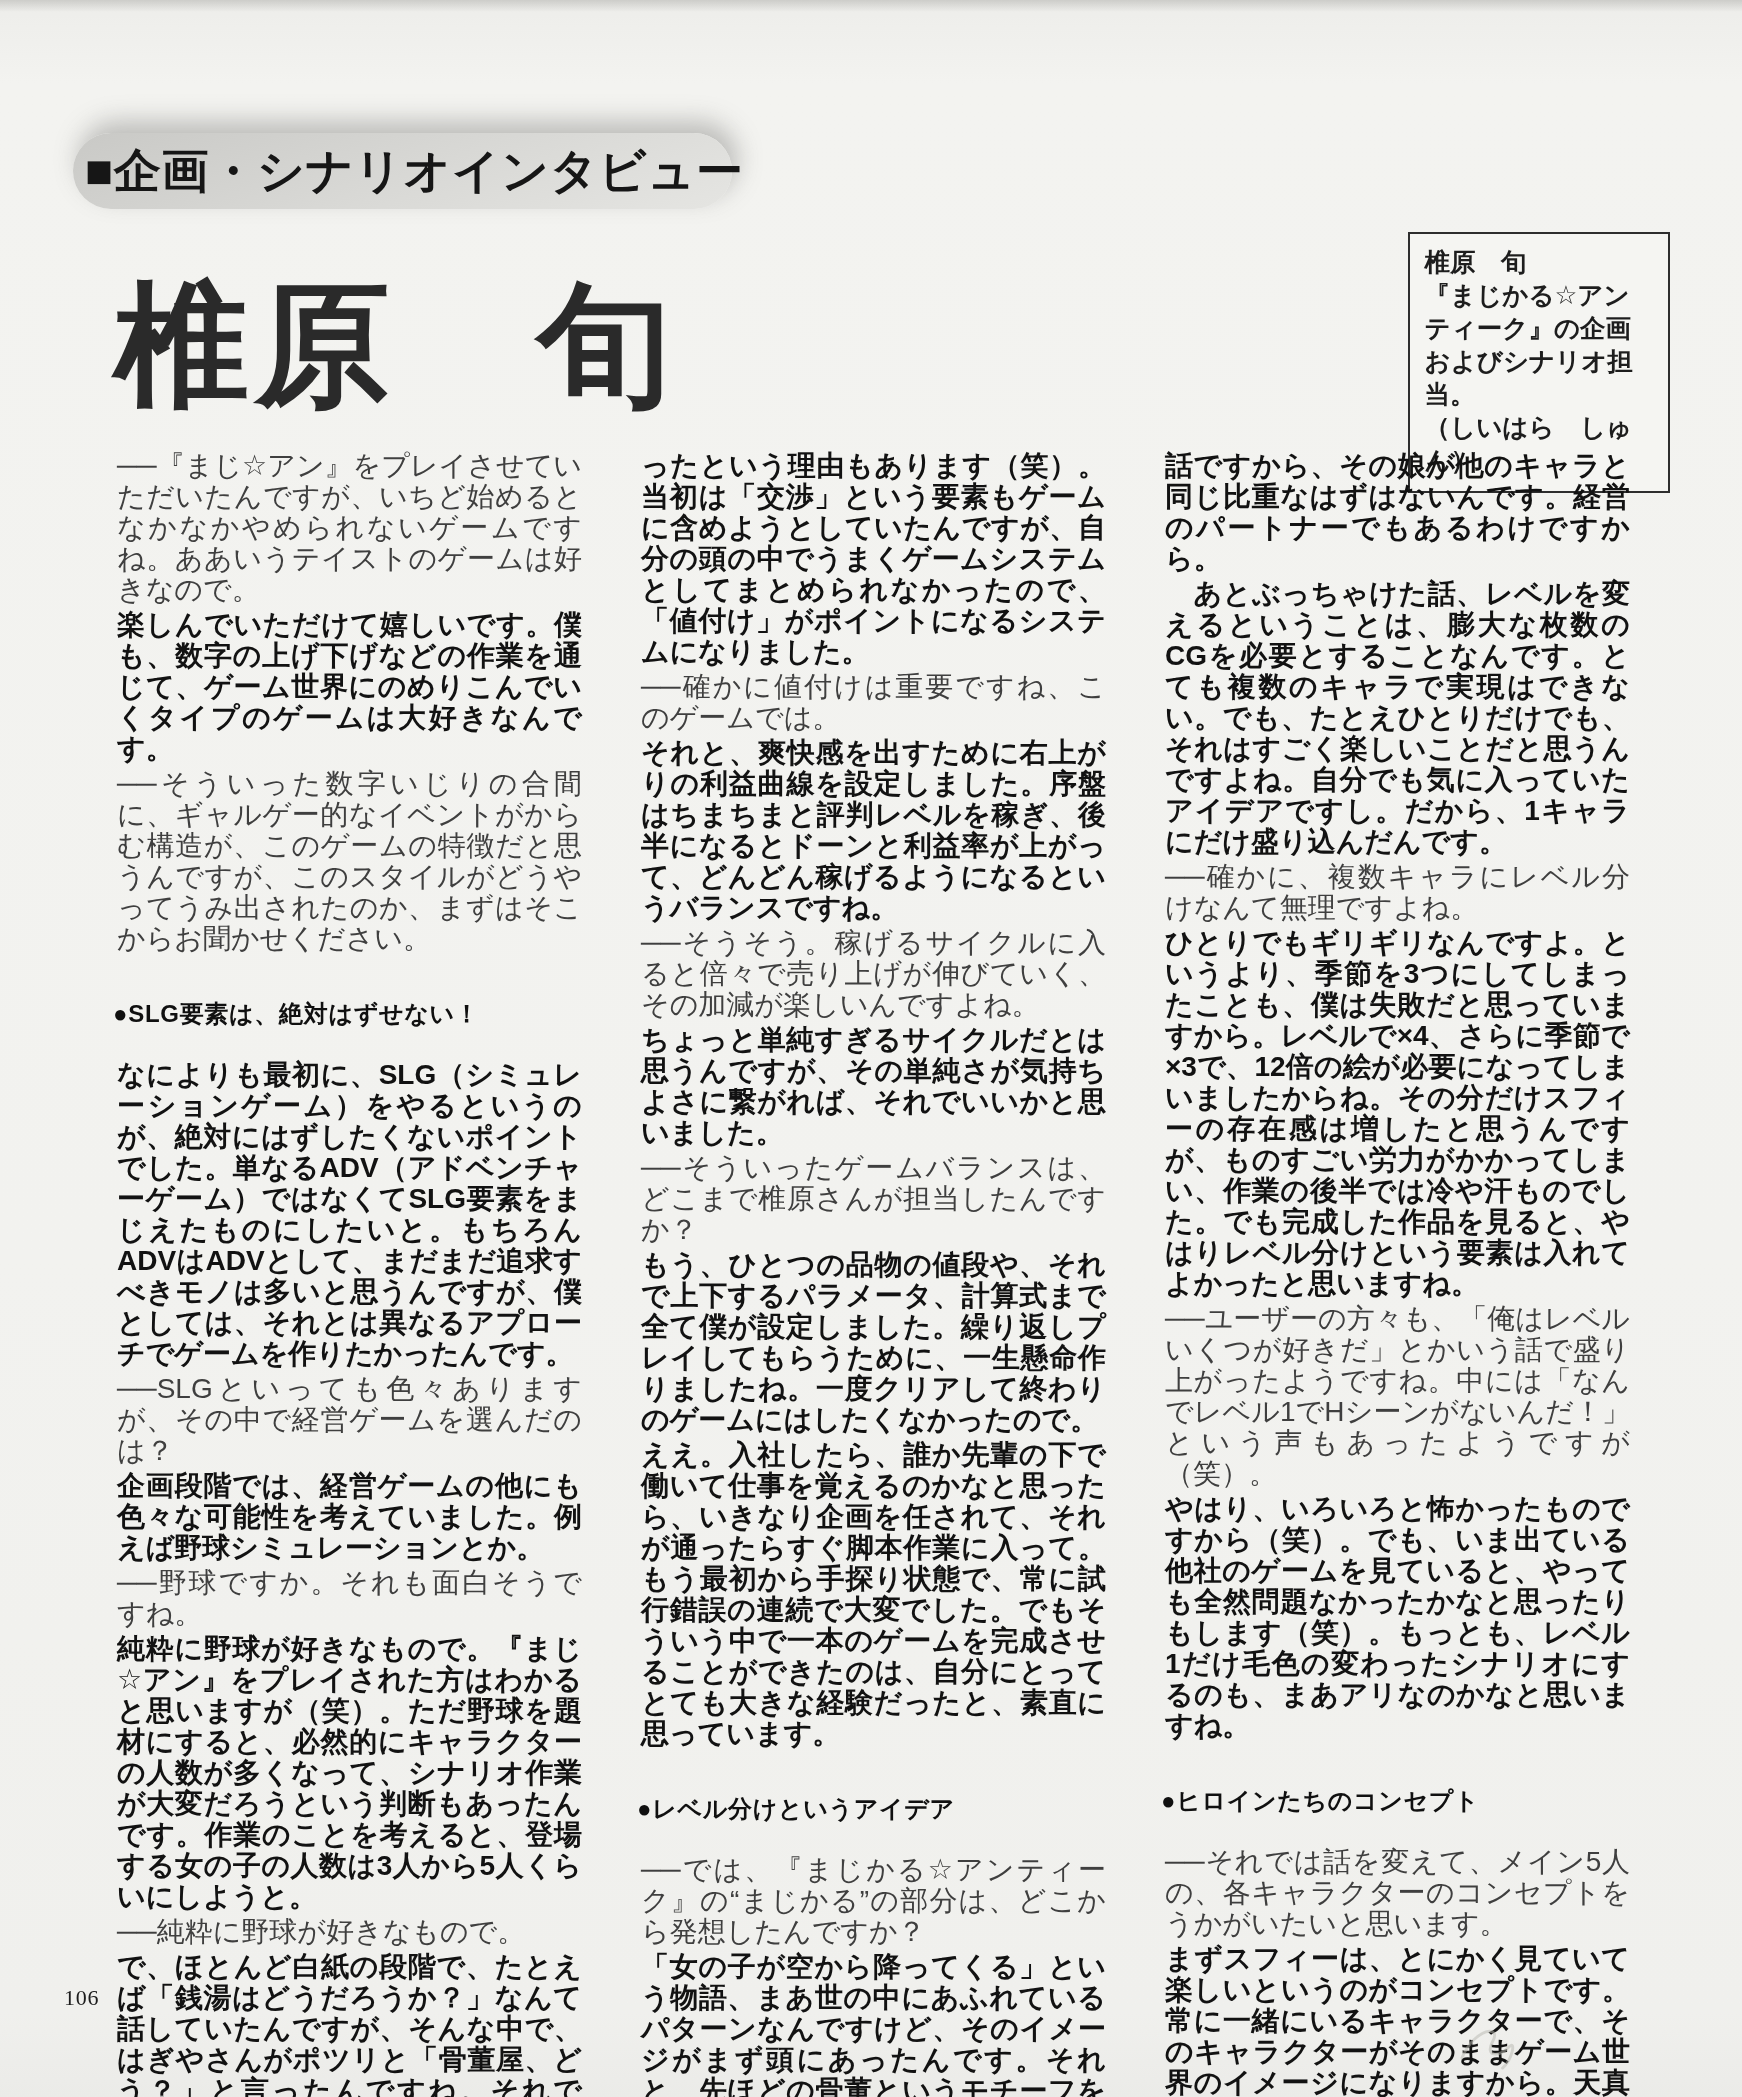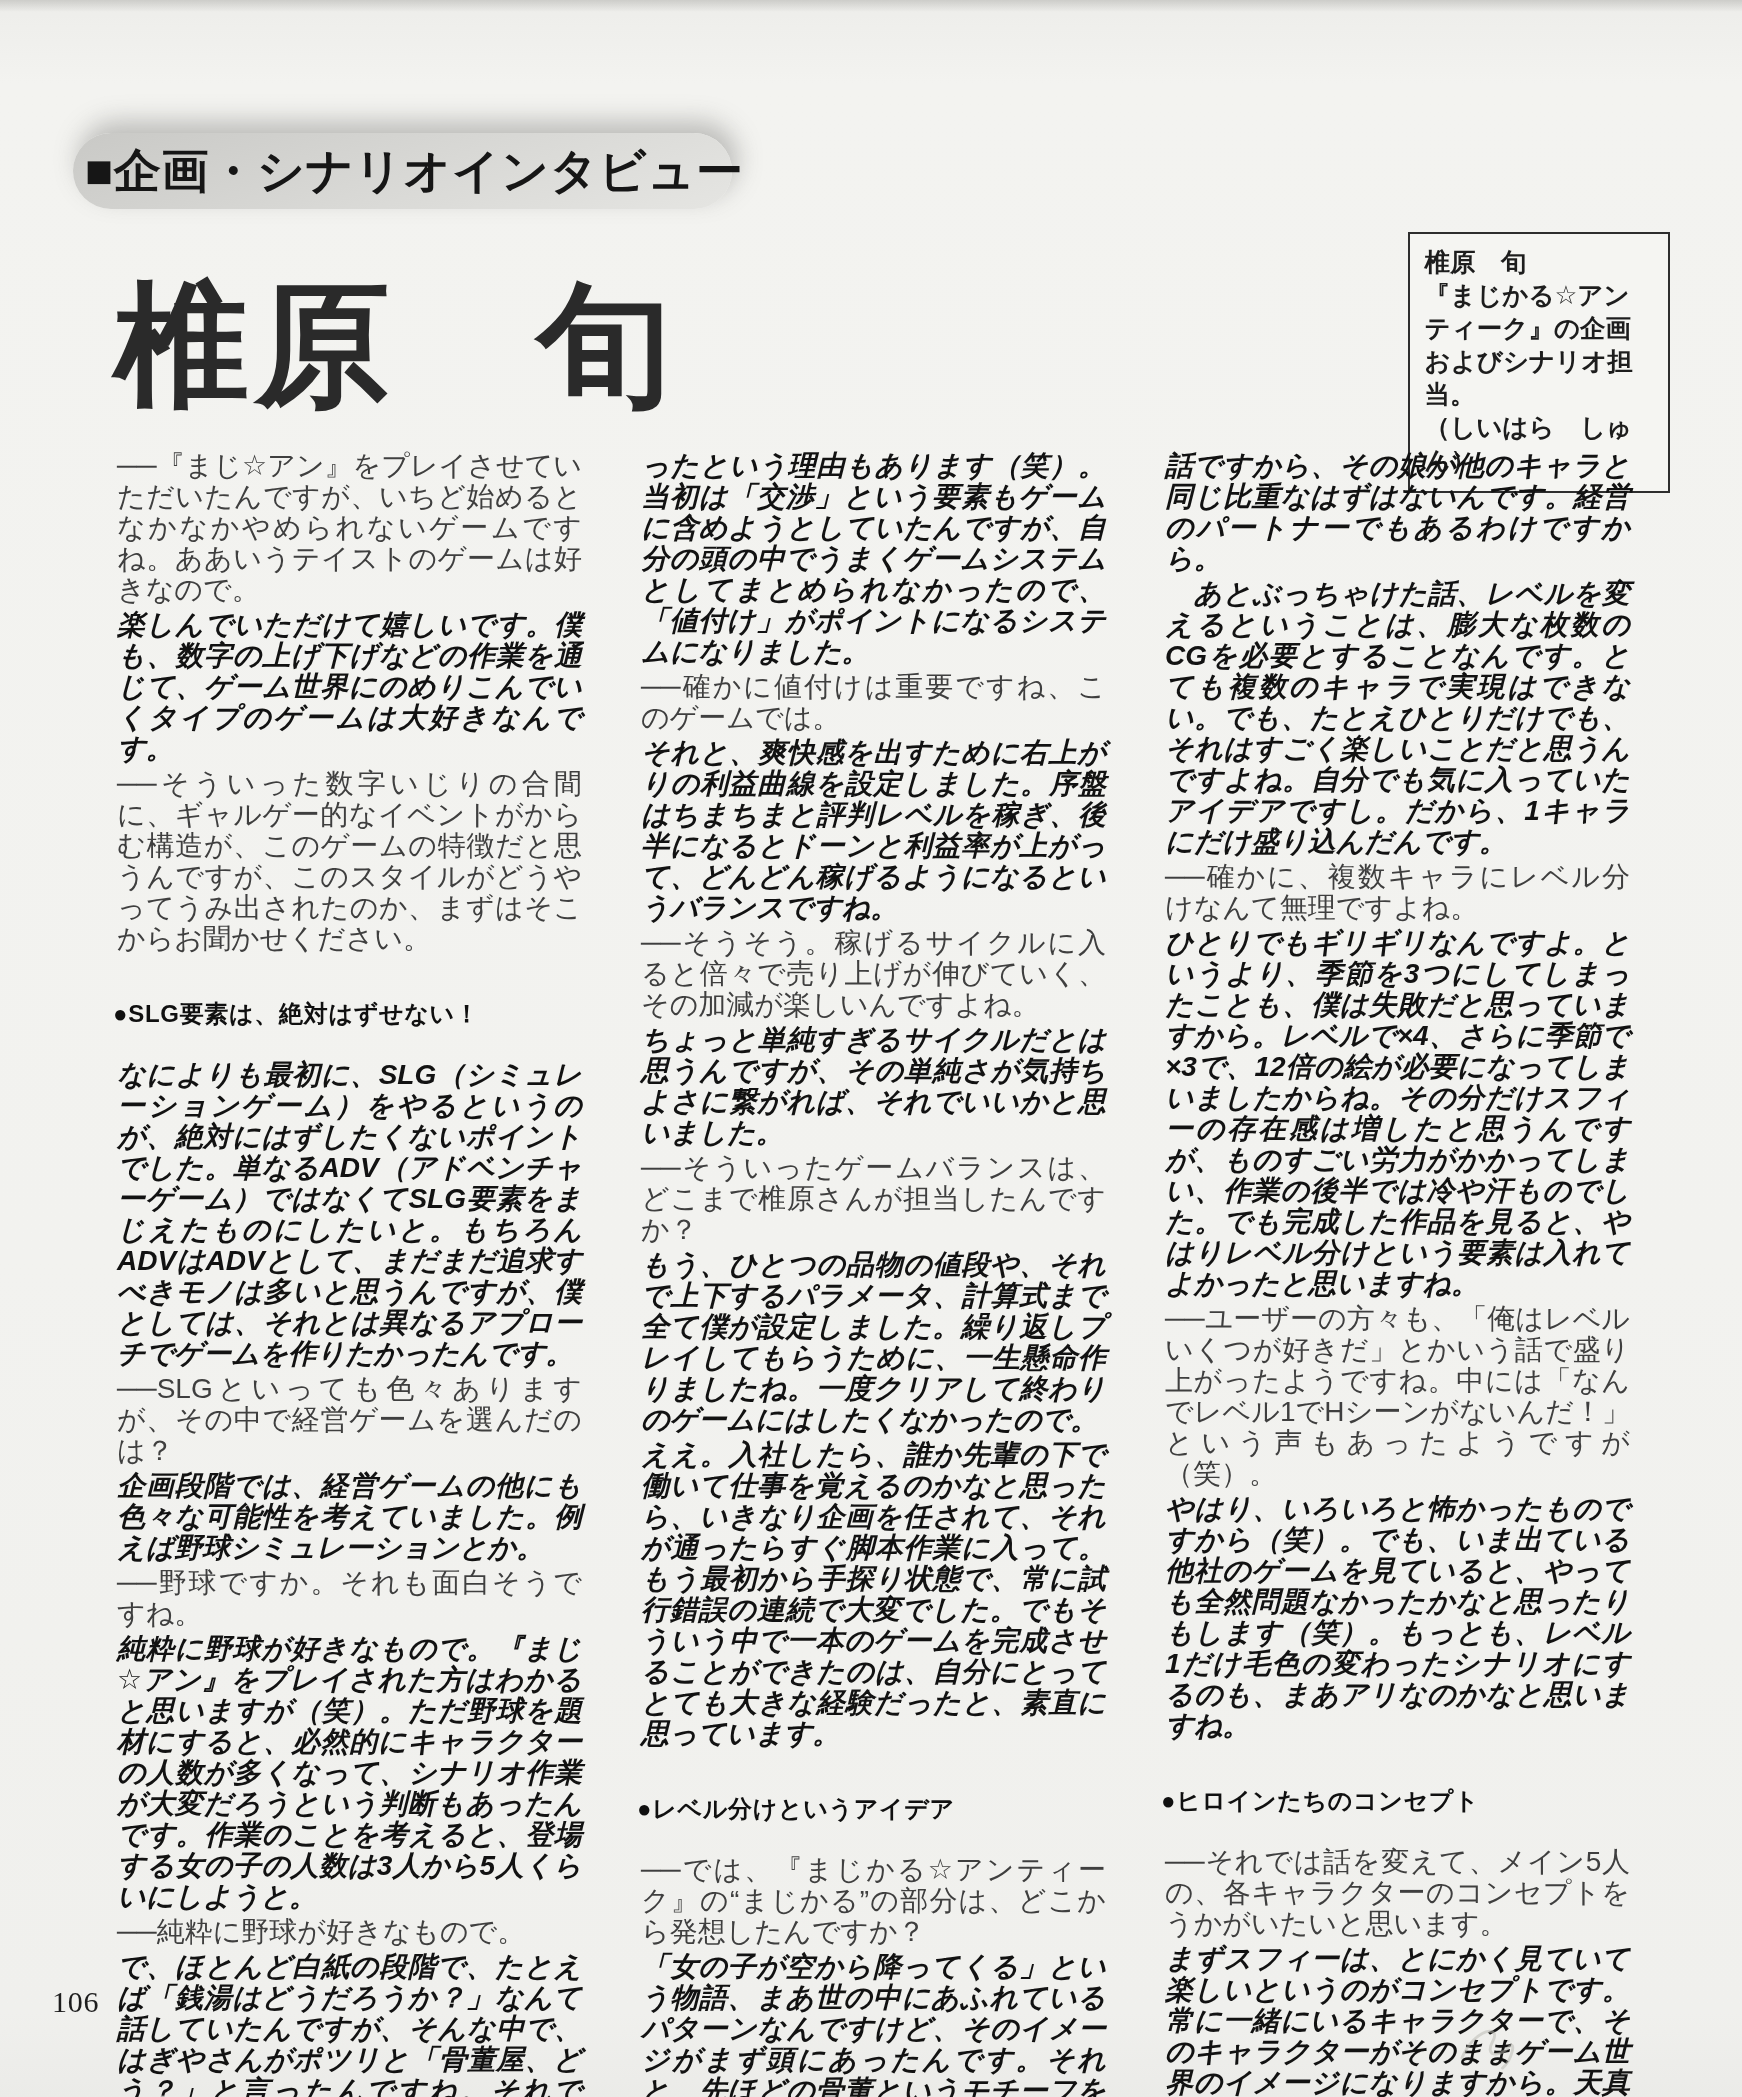--- a/index.html
+++ b/index.html
@@ -40,33 +40,33 @@
   .columns{
     position:absolute;left:113px;top:446px;width:1522px;
     display:flex;gap:51px;
   }
   .col{
     width:473px;flex:0 0 473px;
     font-size:28px;line-height:31px;text-align:justify;color:#222;
   }
   .col p{margin:4px;}
   p.q{font-weight:400;color:#3f3f3f;}
-  p.a{font-weight:700;color:#121212;font-style:italic;}
+  p.a{font-weight:700;color:#121212;}
   p.h{
     font-weight:700;font-size:24px;line-height:38px;
     margin:41px 0 26px;color:#101010;letter-spacing:0.7px;text-align:left;
   }
   .headline{
     position:absolute;left:133px;top:1899px;margin:0;
     font-size:71px;font-weight:400;color:#262626;white-space:nowrap;letter-spacing:0.7px;
   }
   .pagenum{
-    position:absolute;left:52px;top:1985px;
+    position:absolute;left:64px;top:1985px;
     font-family:"Liberation Serif","DejaVu Serif",serif;
-    font-size:30px;color:#1d1d1d;letter-spacing:0.7px;
+    font-size:22px;color:#1d1d1d;letter-spacing:0.7px;
   }
   .pencil{position:absolute;left:1446px;top:2014px;opacity:.5;}
 </style>
 </head>
 <body>
 
 <div class="page">
 
   <div class="badge">
     <span class="badge-label">■企画・シナリオインタビュー</span>

